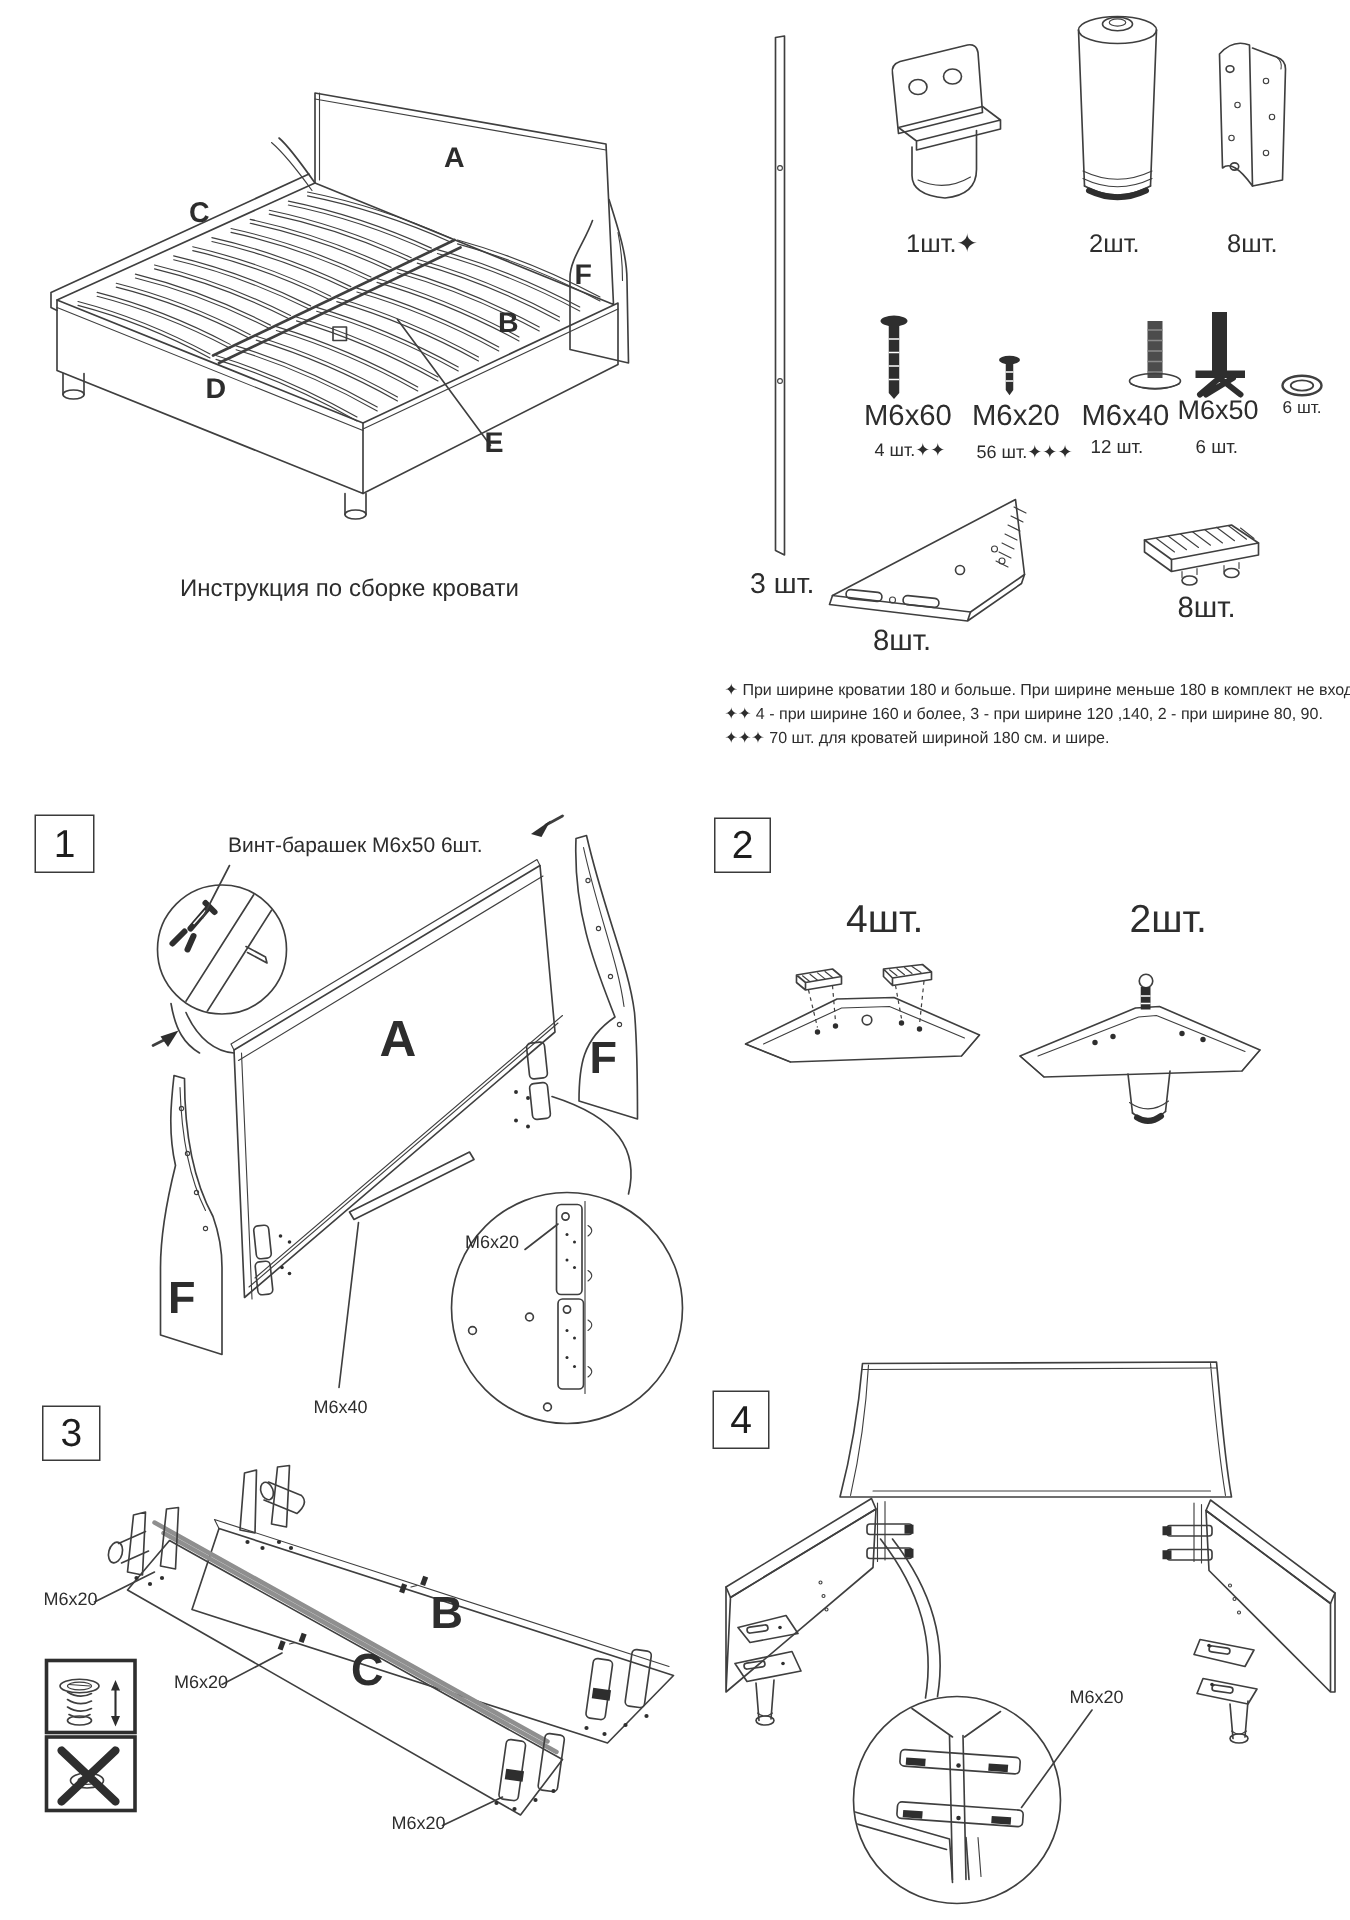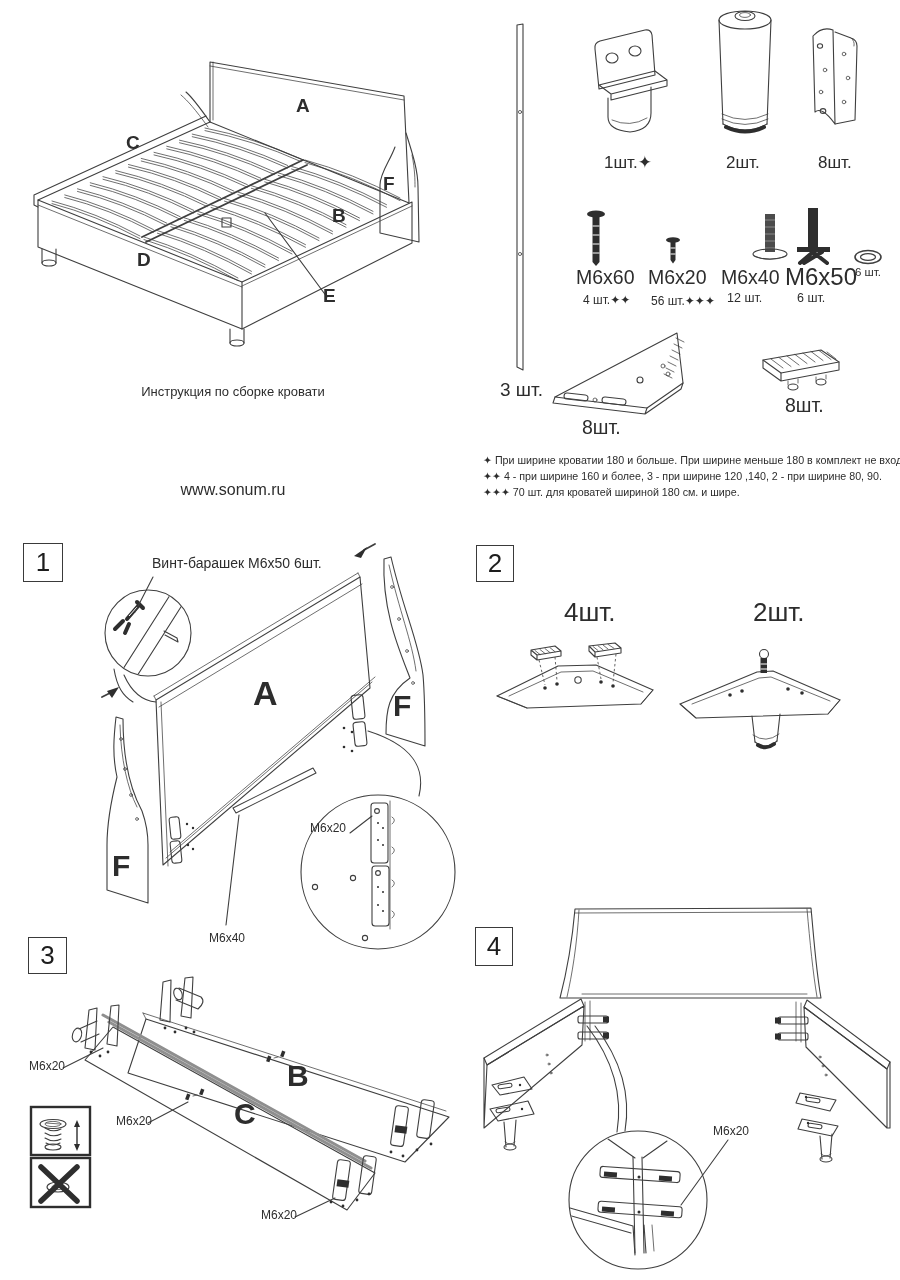--- a/index.html
+++ b/index.html
@@ -447,40 +447,39 @@
       <rect class="dk" x="140" y="312" width="13" height="5" transform="rotate(4 146 314)"></rect>
       <rect class="dk" x="199" y="316" width="13" height="5" transform="rotate(4 205 318)"></rect>
       <circle class="dk" cx="177" cy="317" r="1.5"></circle>
       <path class="s" d="M108,313 L171,331 M106,320 L169,338 M171,331 L173,360 M182,330 L184,358"></path>
       <path class="th" d="M190,330 L192,356"></path>
     </g>
 
     <path class="s" d="M266,245 L219,310"></path>
   </svg>
 
-  <div class="lbl ctr" style="left:28px;top:385px;width:410px;font-size:13px">Инструкция по сборке кровати</div>
-  <div class="lbl ctr" style="left:28px;top:482px;width:410px;font-size:16px">www.sonum.ru</div>
+  <div class="lbl ctr" style="left:28px;top:385px;width:410px;font-size:16px">Инструкция по сборке кровати</div>
 
   <span class="lbl b6" style="left:296px;top:96px;font-size:19px">A</span>
   <span class="lbl b6" style="left:126px;top:133px;font-size:19px">C</span>
   <span class="lbl b6" style="left:383px;top:174px;font-size:19px">F</span>
   <span class="lbl b6" style="left:332px;top:206px;font-size:19px">B</span>
   <span class="lbl b6" style="left:137px;top:250px;font-size:19px">D</span>
   <span class="lbl b6" style="left:323px;top:286px;font-size:19px">E</span>
 
   <span class="lbl" style="left:604px;top:154px;font-size:17px">1шт.✦</span>
   <span class="lbl" style="left:726px;top:154px;font-size:17px">2шт.</span>
   <span class="lbl" style="left:818px;top:154px;font-size:17px">8шт.</span>
   <span class="lbl" style="left:576px;top:267px;font-size:19.5px">M6x60</span>
   <span class="lbl" style="left:583px;top:294px;font-size:12px">4 шт.✦✦</span>
   <span class="lbl" style="left:648px;top:267px;font-size:19.5px">M6x20</span>
   <span class="lbl" style="left:651px;top:295px;font-size:12px">56 шт.✦✦✦</span>
   <span class="lbl" style="left:721px;top:267px;font-size:19.5px">M6x40</span>
   <span class="lbl" style="left:727px;top:292px;font-size:12.5px">12 шт.</span>
-  <span class="lbl" style="left:785px;top:264px;font-size:24px">M6x50</span>
+  <span class="lbl" style="left:785px;top:264px;font-size:18px">M6x50</span>
   <span class="lbl" style="left:797px;top:292px;font-size:12.5px">6 шт.</span>
   <span class="lbl" style="left:855px;top:266px;font-size:11.5px">6 шт.</span>
   <span class="lbl" style="left:500px;top:380px;font-size:19px">3 шт.</span>
   <span class="lbl" style="left:582px;top:417px;font-size:19.5px">8шт.</span>
   <span class="lbl" style="left:785px;top:395px;font-size:19.5px">8шт.</span>
 
   <div class="lbl" style="left:483px;top:455px;font-size:10.7px">✦ При ширине кроватии 180 и больше. При ширине меньше  180 в комплект не входит.</div>
   <div class="lbl" style="left:483px;top:471px;font-size:10.7px">✦✦  4 - при ширине 160 и более, 3 - при ширине 120  ,140, 2 - при ширине 80, 90.</div>
   <div class="lbl" style="left:483px;top:487px;font-size:10.7px">✦✦✦  70 шт. для кроватей шириной 180 см. и шире.</div>
 

